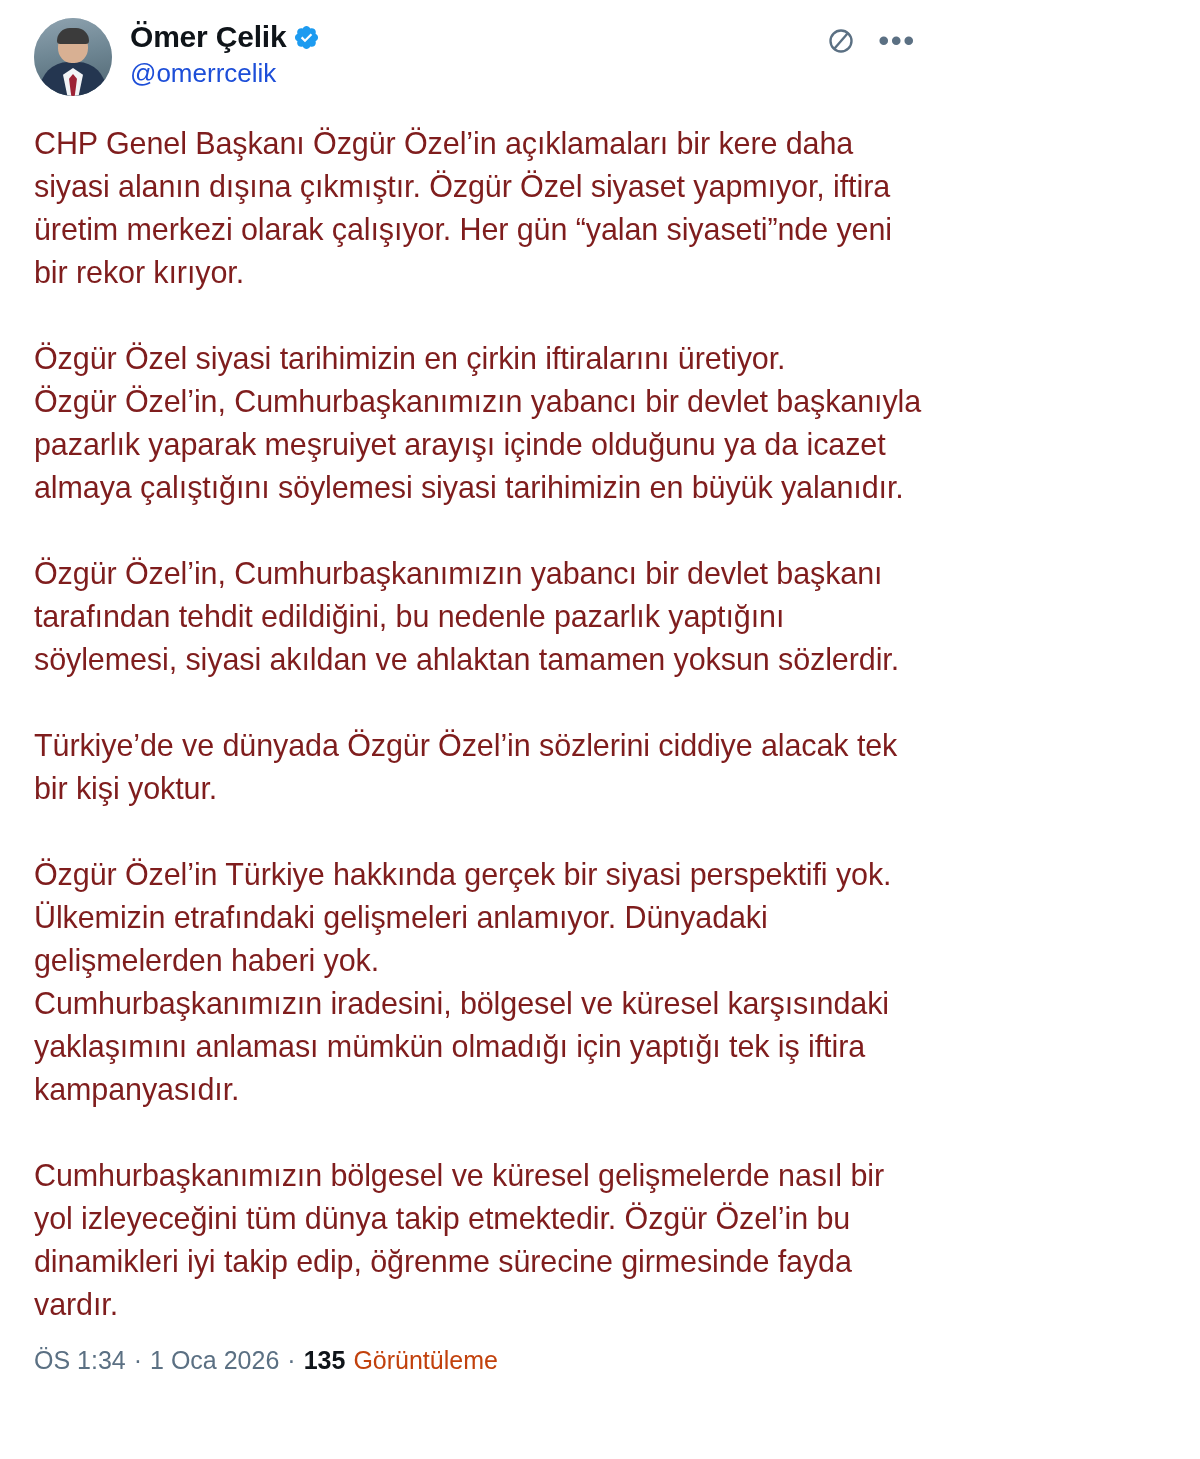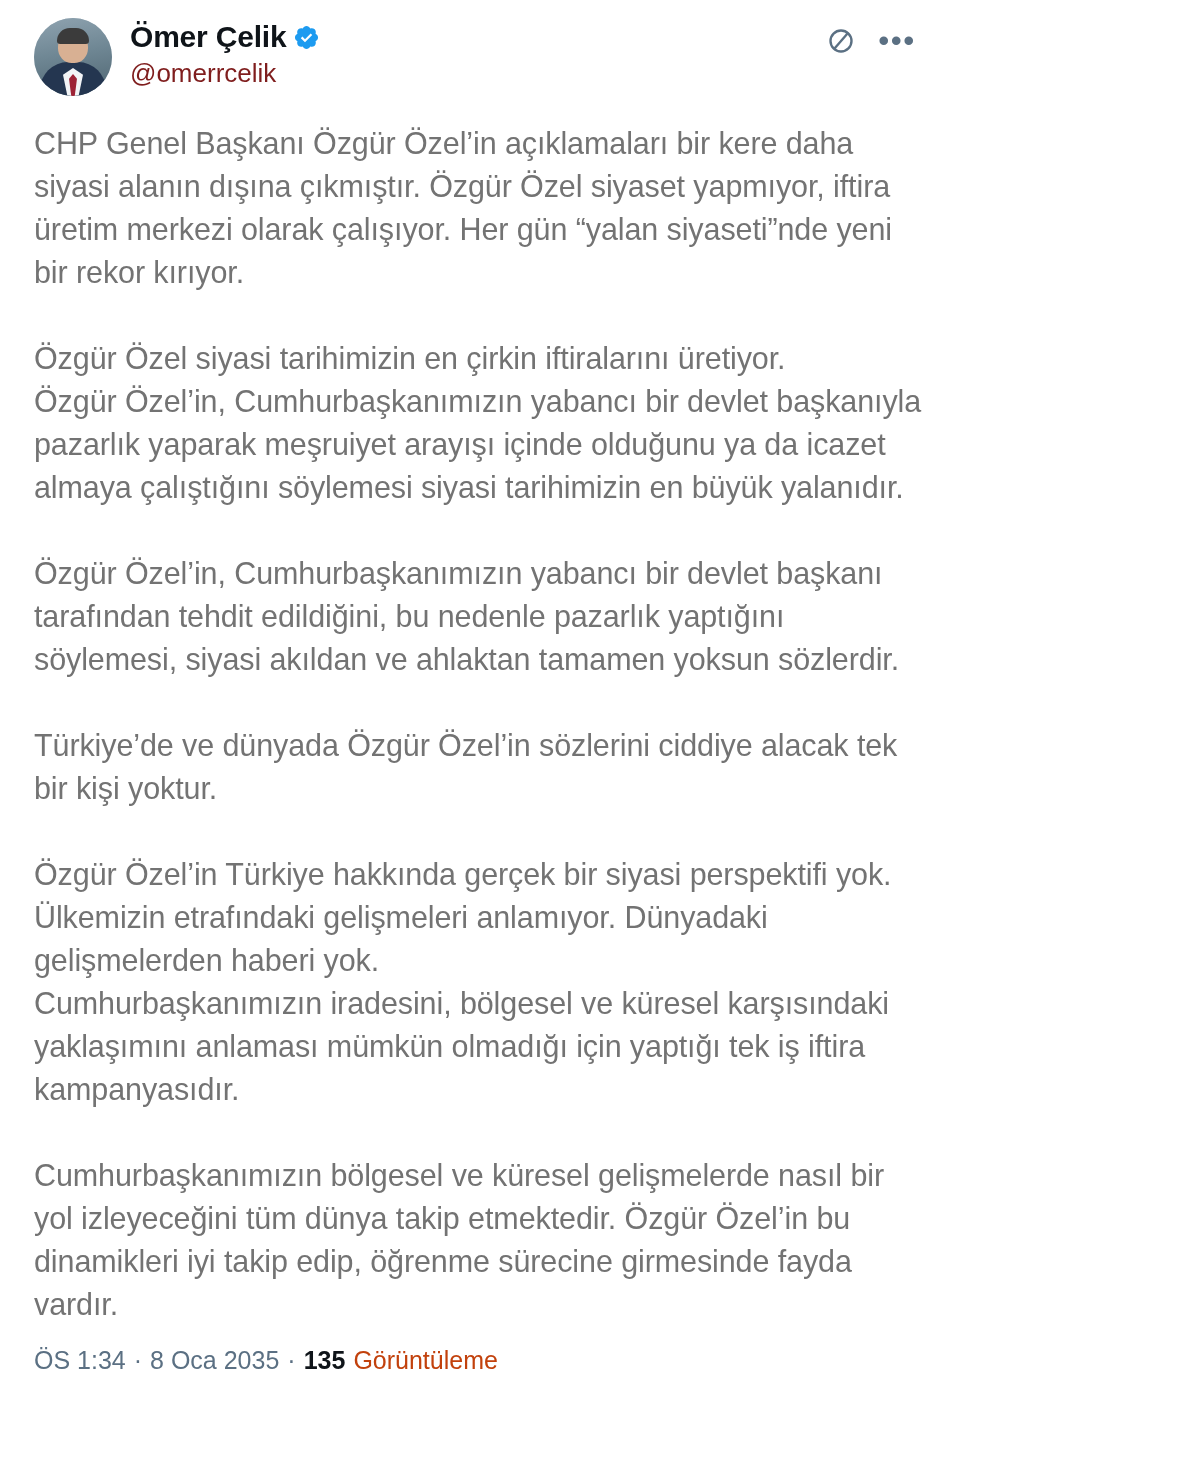--- a/index.html
+++ b/index.html
@@ -114,21 +114,21 @@
     letter-spacing: -0.2px;
   }
   .verified-badge {
     width: 27px;
     height: 27px;
     display: inline-block;
     flex: 0 0 27px;
   }
   .handle {
     font-size: 26px;
-    color: #7f1d1d;
+    color: #1d4ed8;
     line-height: 1.25;
     margin-top: 2px;
   }
 
   .header-actions {
     margin-left: auto;
     display: flex;
     align-items: center;
     gap: 22px;
     padding-top: 8px;
@@ -148,21 +148,21 @@
     letter-spacing: 2px;
     color: #5b7083;
     font-weight: 700;
   }
 
   
   .tweet-text {
     margin-top: 26px;
     font-size: 30.5px;
     line-height: 43px;
-    color: #737373;
+    color: #7f1d1d;
     letter-spacing: -0.1px;
     white-space: pre-wrap;
     word-wrap: break-word;
   }
 
   
   .tweet-meta {
     margin-top: 20px;
     font-size: 25px;
     color: #5b7083;
@@ -234,19 +234,19 @@
 Türkiye’de ve dünyada Özgür Özel’in sözlerini ciddiye alacak tek bir kişi yoktur.
 
 Özgür Özel’in Türkiye hakkında gerçek bir siyasi perspektifi yok. Ülkemizin etrafındaki gelişmeleri anlamıyor. Dünyadaki gelişmelerden haberi yok.
 Cumhurbaşkanımızın iradesini, bölgesel ve küresel karşısındaki yaklaşımını anlaması mümkün olmadığı için yaptığı tek iş iftira kampanyasıdır.
 
 Cumhurbaşkanımızın bölgesel ve küresel gelişmelerde nasıl bir yol izleyeceğini tüm dünya takip etmektedir. Özgür Özel’in bu dinamikleri iyi takip edip, öğrenme sürecine girmesinde fayda vardır.</div>
 
   <div class="tweet-meta">
     <span>ÖS 1:34</span>
     <span class="sep">·</span>
-    <span>8 Oca 2035</span>
+    <span>1 Oca 2026</span>
     <span class="sep">·</span>
     <span class="views-count">135</span>
     <span class="views-label">Görüntüleme</span>
   </div>
 
 </div>
 
 </body></html>

